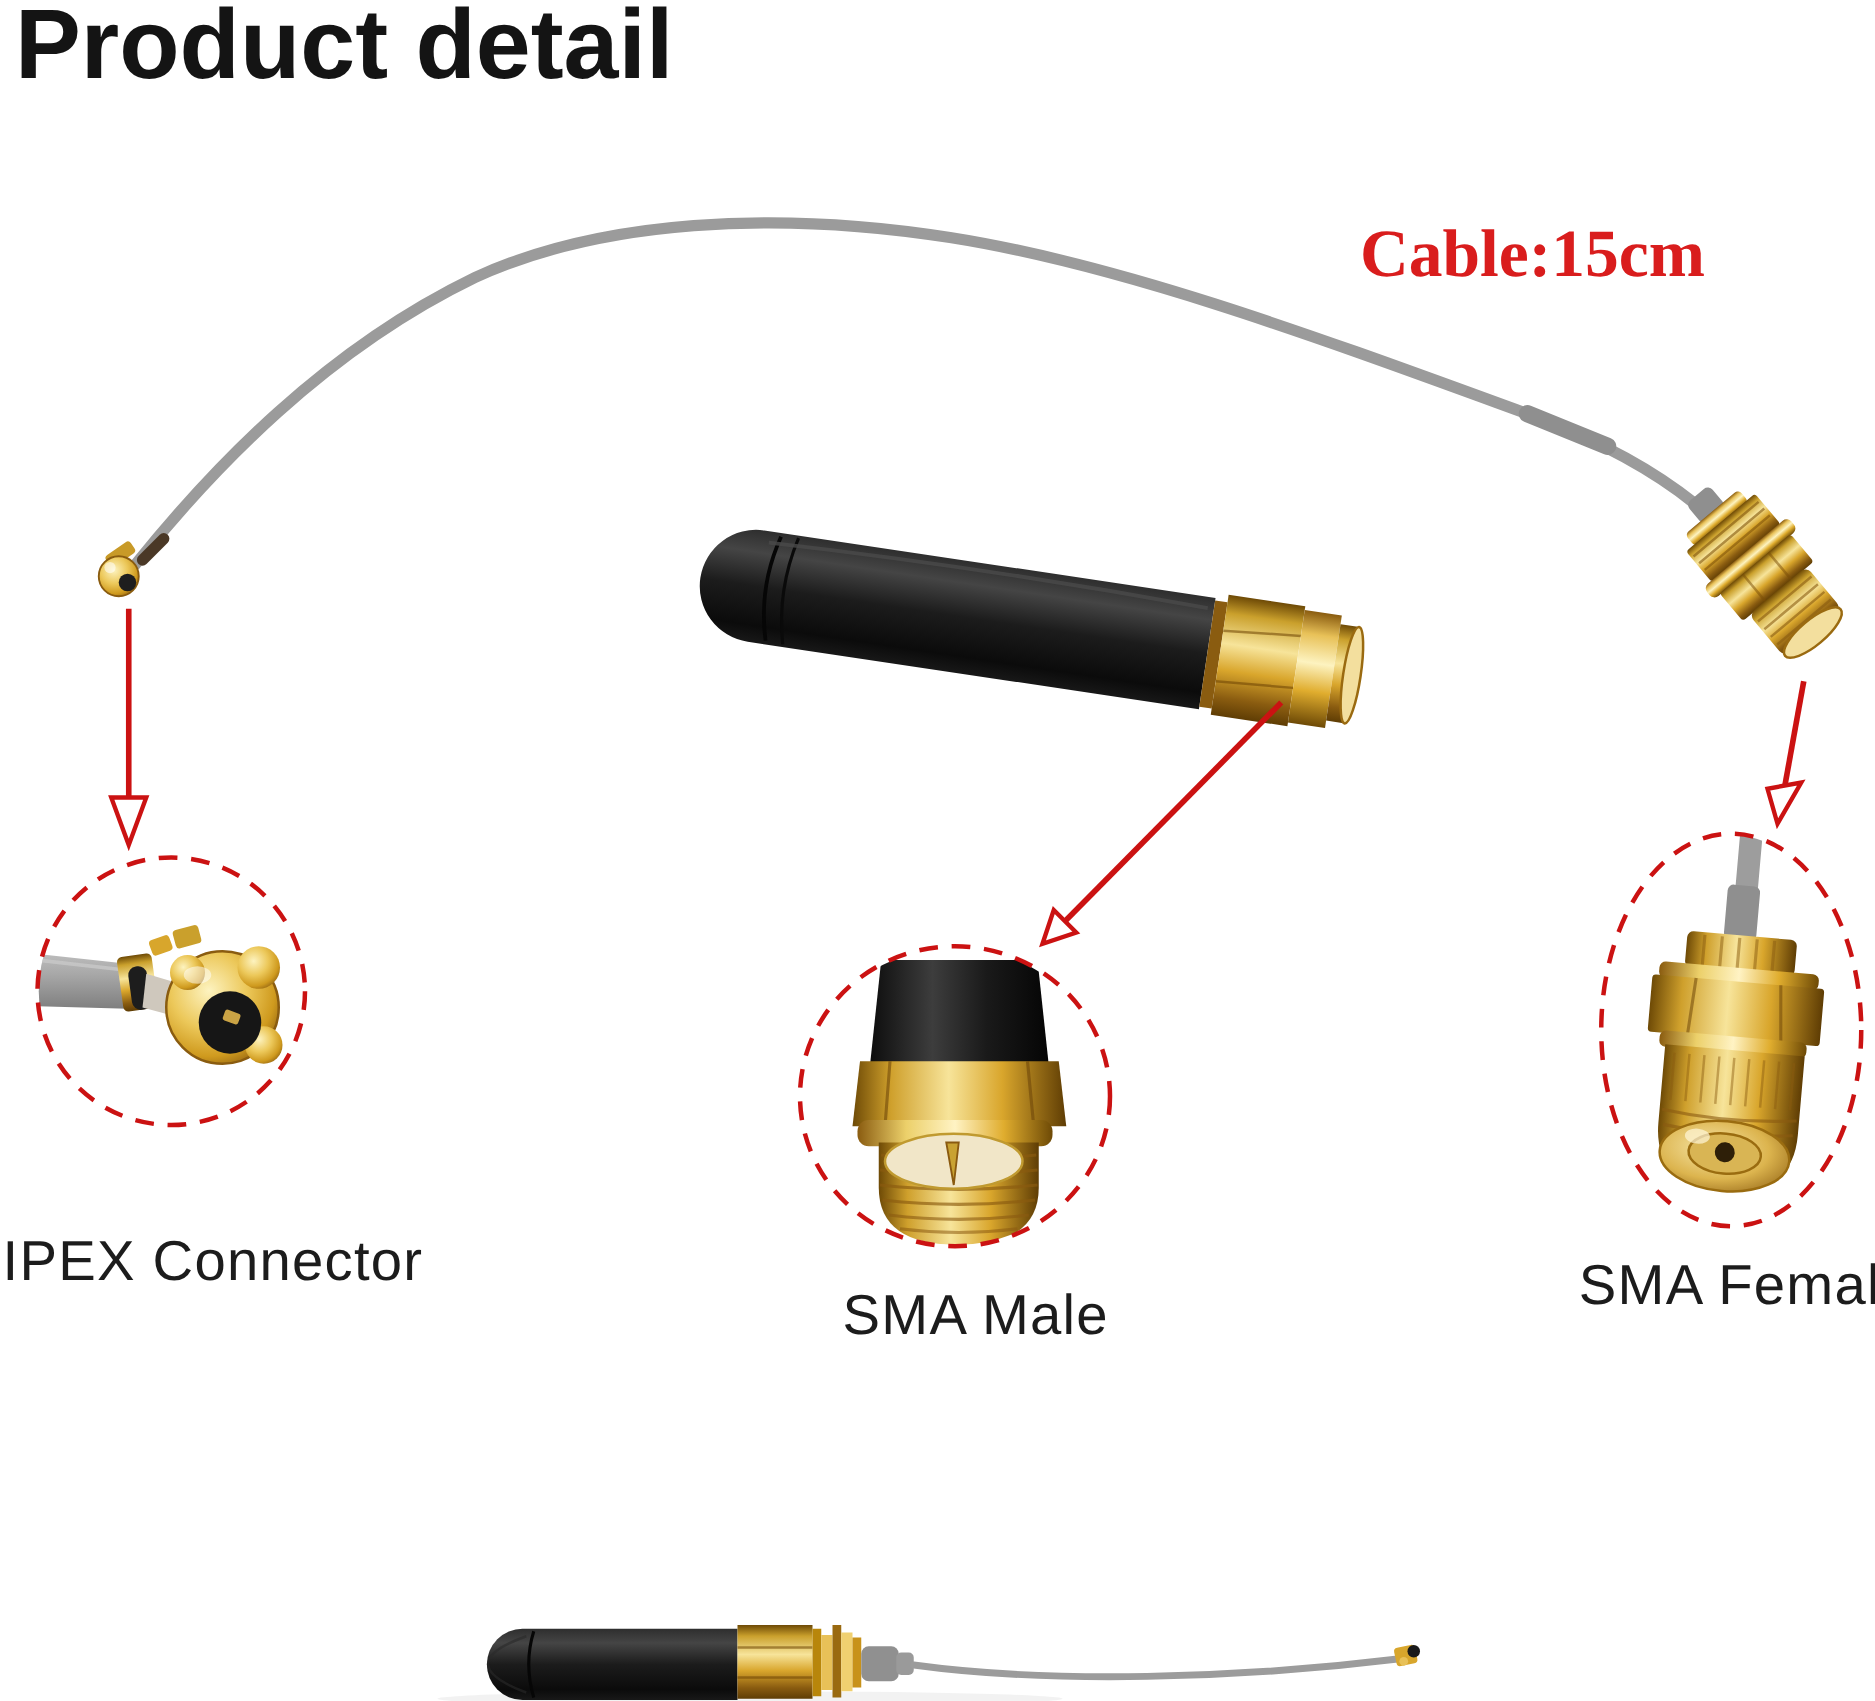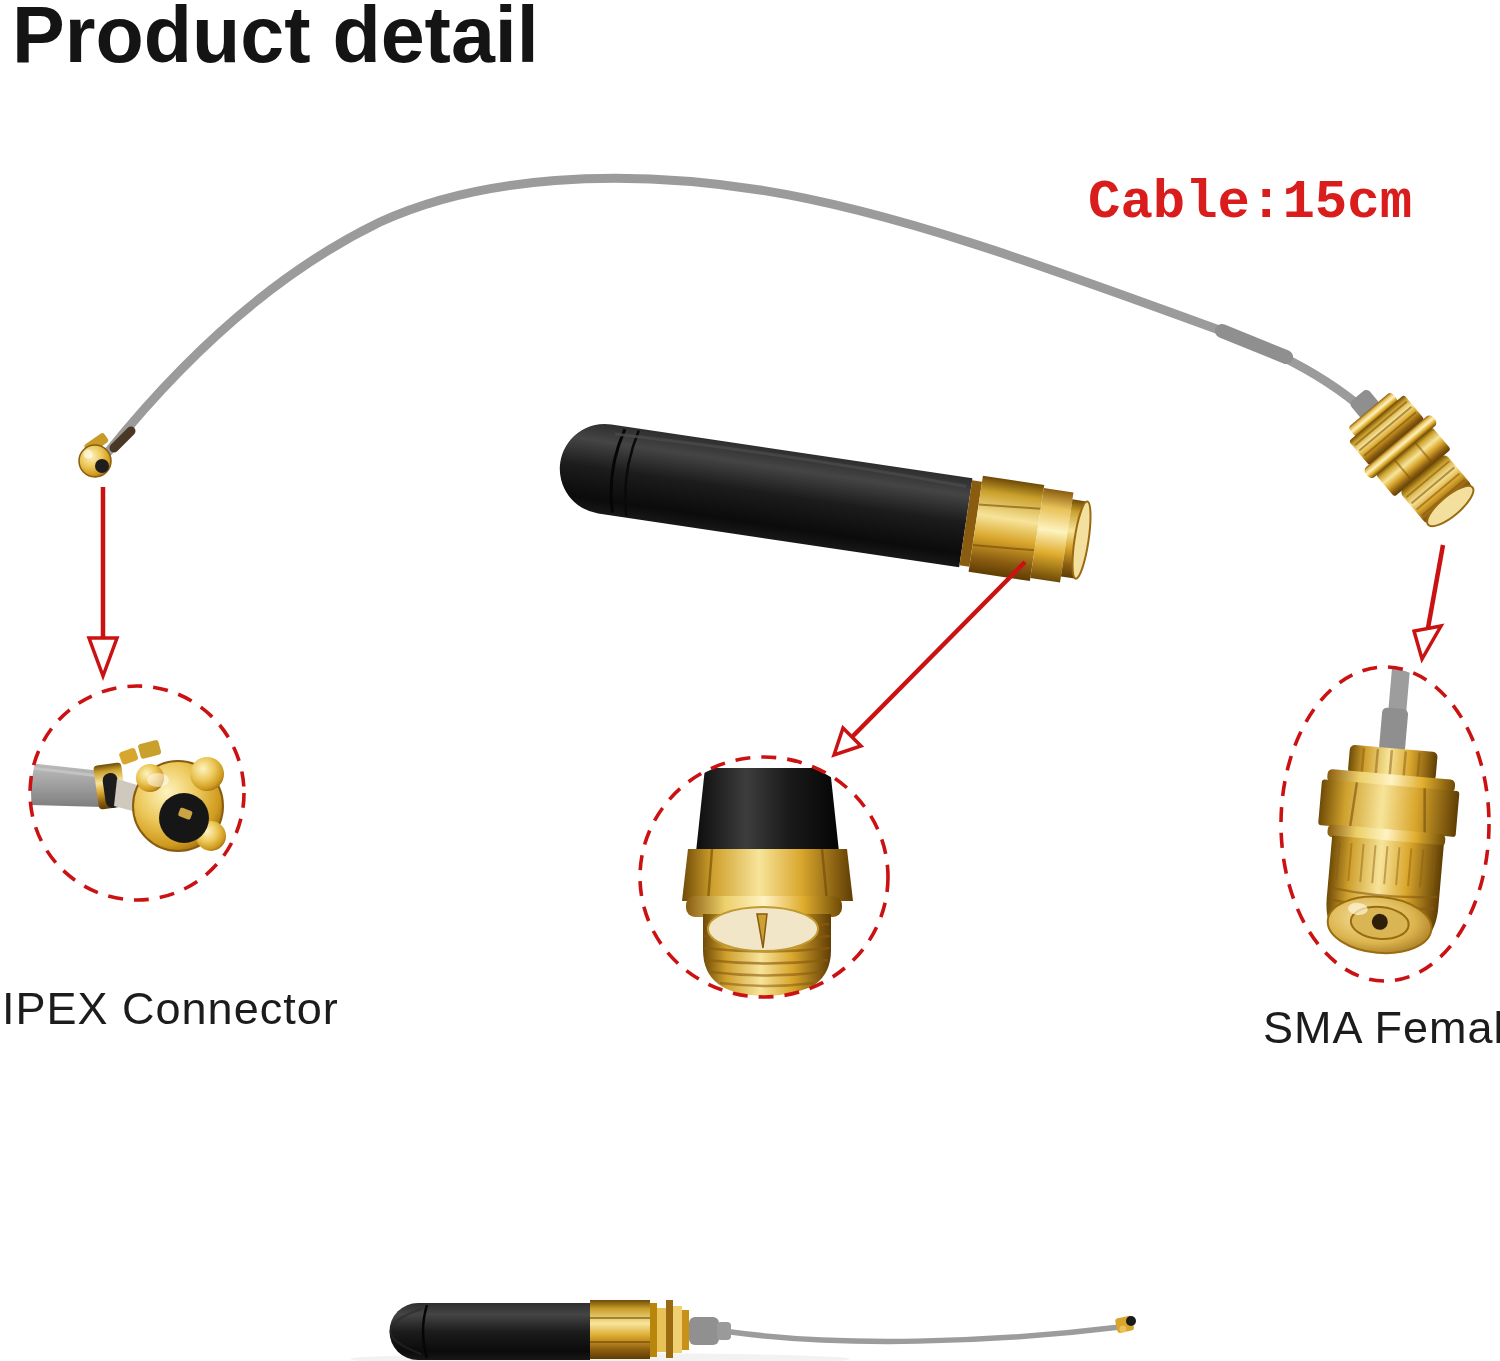--- a/index.html
+++ b/index.html
@@ -11,21 +11,21 @@
   .page-title{
     position:absolute;left:12px;top:-8px;margin:0;
     font-size:79px;font-weight:700;line-height:1.1;
     letter-spacing:0px;color:var(--title-black,#141414);
     font-family:"Liberation Sans",sans-serif;
   }
   .cable-label{
     position:absolute;left:1088px;top:172px;
     font-size:54px;font-weight:700;
     color:var(--text-red,#d91d1d);
-    font-family:Liberation Mono, monospace;
+    font-family:Liberation Serif, serif;
   }
   .part-label{
     position:absolute;font-size:45px;font-weight:400;letter-spacing:1px;
     color:var(--label-black,#1c1c1c);
     font-family:"Liberation Sans",sans-serif;white-space:nowrap;
   }
   .lbl-ipex{left:2px;top:938px;margin-top:45px;}
   .lbl-male{left:674px;top:1026px;}
   .lbl-female{left:1263px;top:1002px;}
   svg.photo{position:absolute;left:0;top:0;}
@@ -238,15 +238,16 @@
       <rect x="717" y="1322" width="14" height="18" rx="4" fill="#9a9a9a"></rect>
       <path d="M731 1332 C 840 1347 990 1343 1120 1327" fill="none" stroke="#9c9c9c" stroke-width="5.5" stroke-linecap="round"></path>
       <rect x="1116" y="1317" width="17" height="15" rx="3" fill="#d8a62c" transform="rotate(-12 1124 1324)"></rect>
       <circle cx="1131" cy="1321" r="5" fill="#1a1a1a"></circle>
       <circle cx="1123" cy="1329" r="3.5" fill="#e8c158"></circle>
     </g>
   </svg>
 
   <div class="cable-label">Cable:15cm</div>
   <div class="part-label lbl-ipex">IPEX Connector</div>
+  <div class="part-label lbl-male">SMA Male</div>
   <div class="part-label lbl-female">SMA Female</div>
 
 </div>
 
 </body></html>

